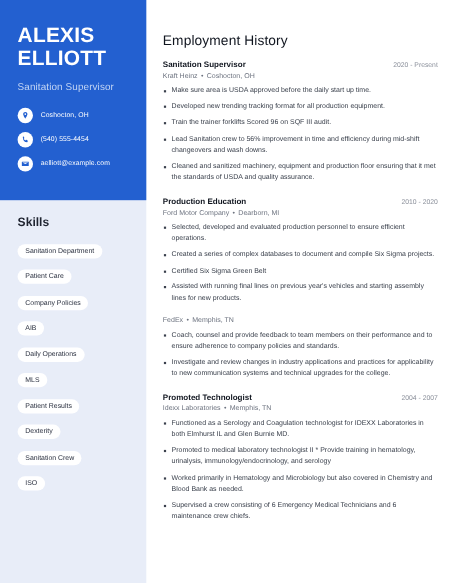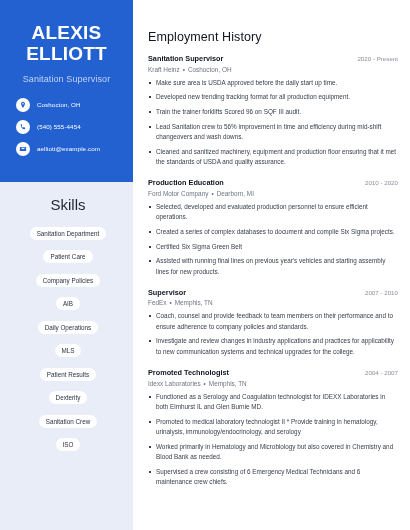--- a/index.html
+++ b/index.html
@@ -16,21 +16,20 @@
     display: flex;
     overflow: hidden;
   }
 
   
   .sidebar {
     width: 133px;
     flex: 0 0 133px;
     background: #e8edf8;
     position: relative;
-    text-align: center;
   }
   .sidebar-header {
     background: #2360d0;
     padding: 22px 16px 18px 16px;
     min-height: 161px;
   }
   .name-line {
     color: #ffffff;
     font-size: 19px;
     font-weight: bold;
@@ -62,22 +61,22 @@
   .contact-icon svg { display: block; }
   .contact-text {
     color: #ffffff;
     font-size: 6.2px;
     letter-spacing: 0.1px;
     white-space: nowrap;
   }
 
   .skills-block { padding: 14px 13px 10px 16px; }
   .skills-heading {
-    font-size: 15px;
-    font-weight: normal;
+    font-size: 11px;
+    font-weight: bold;
     color: #1f2430;
     margin-bottom: 9px;
   }
   .skill-chip {
     display: inline-block;
     background: #ffffff;
     border-radius: 9px;
     padding: 3px 7px;
     font-size: 6.3px;
     color: #2b3140;
@@ -234,24 +233,20 @@
       </div>
       <ul class="bullets">
         <li>Selected, developed and evaluated production personnel to ensure efficient operations.</li>
         <li>Created a series of complex databases to document and compile Six Sigma projects.</li>
         <li>Certified Six Sigma Green Belt</li>
         <li>Assisted with running final lines on previous year's vehicles and starting assembly lines for new products.</li>
       </ul>
     </section>
 
     <section class="job">
-      <div class="job-head">
-        <span class="job-role">Supervisor</span>
-        <span class="job-dates">2007 - 2010</span>
-      </div>
       <div class="job-org">
         <span>FedEx</span><span class="dot">•</span><span>Memphis, TN</span>
       </div>
       <ul class="bullets">
         <li>Coach, counsel and provide feedback to team members on their performance and to ensure adherence to company policies and standards.</li>
         <li>Investigate and review changes in industry applications and practices for applicability to new communication systems and technical upgrades for the college.</li>
       </ul>
     </section>
 
     <section class="job">

